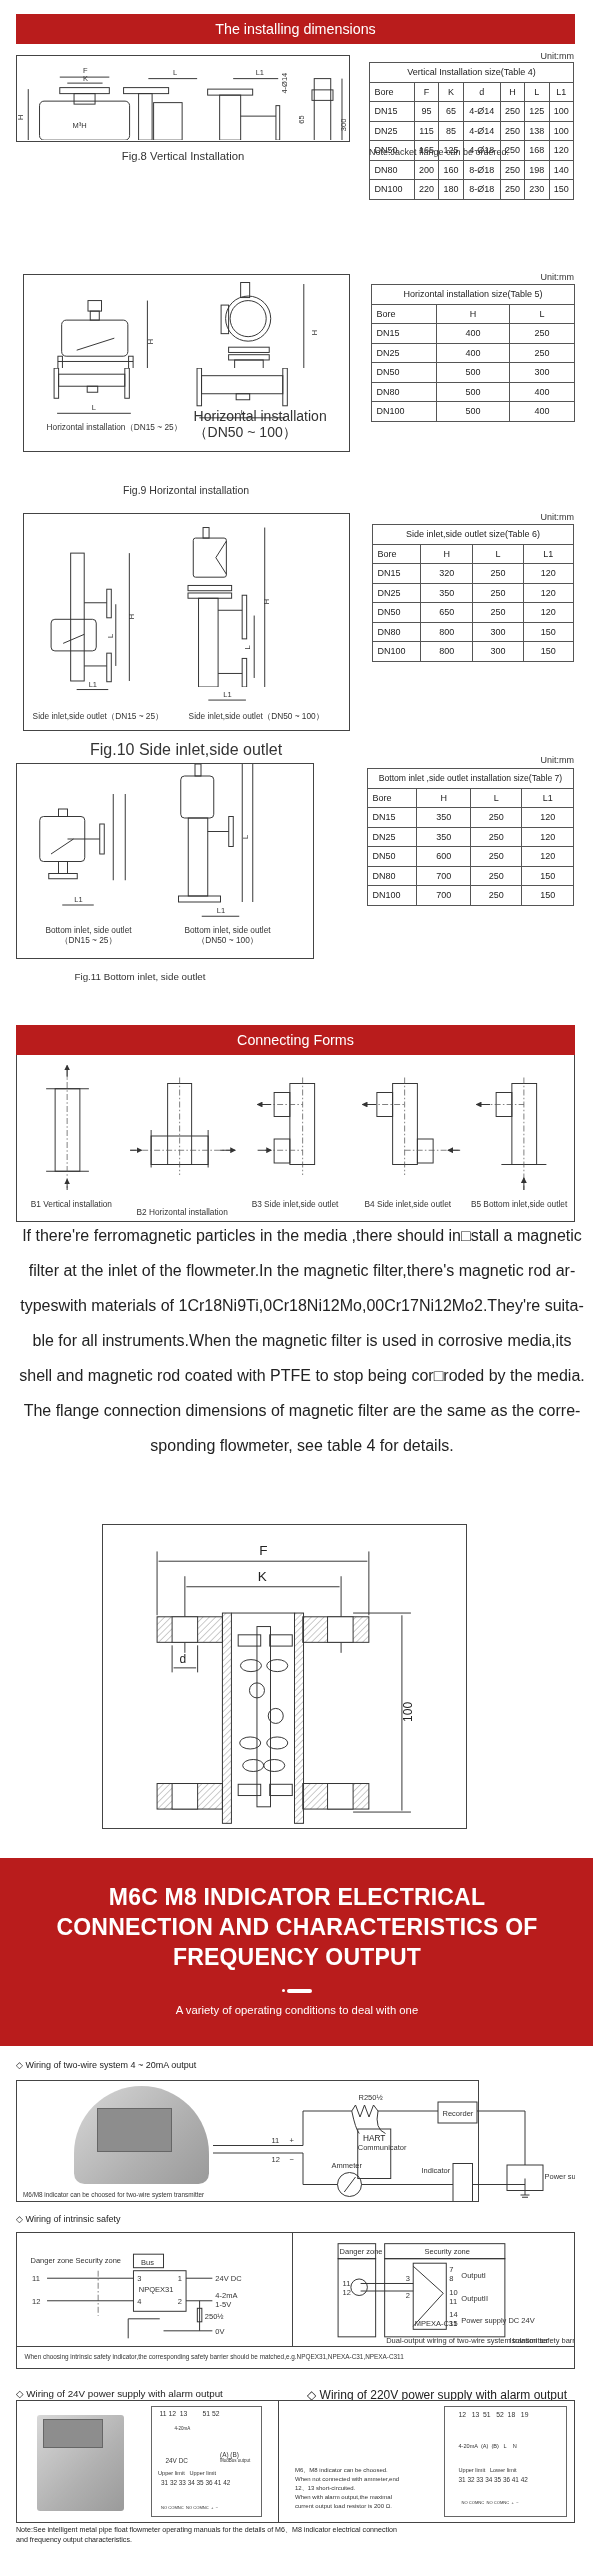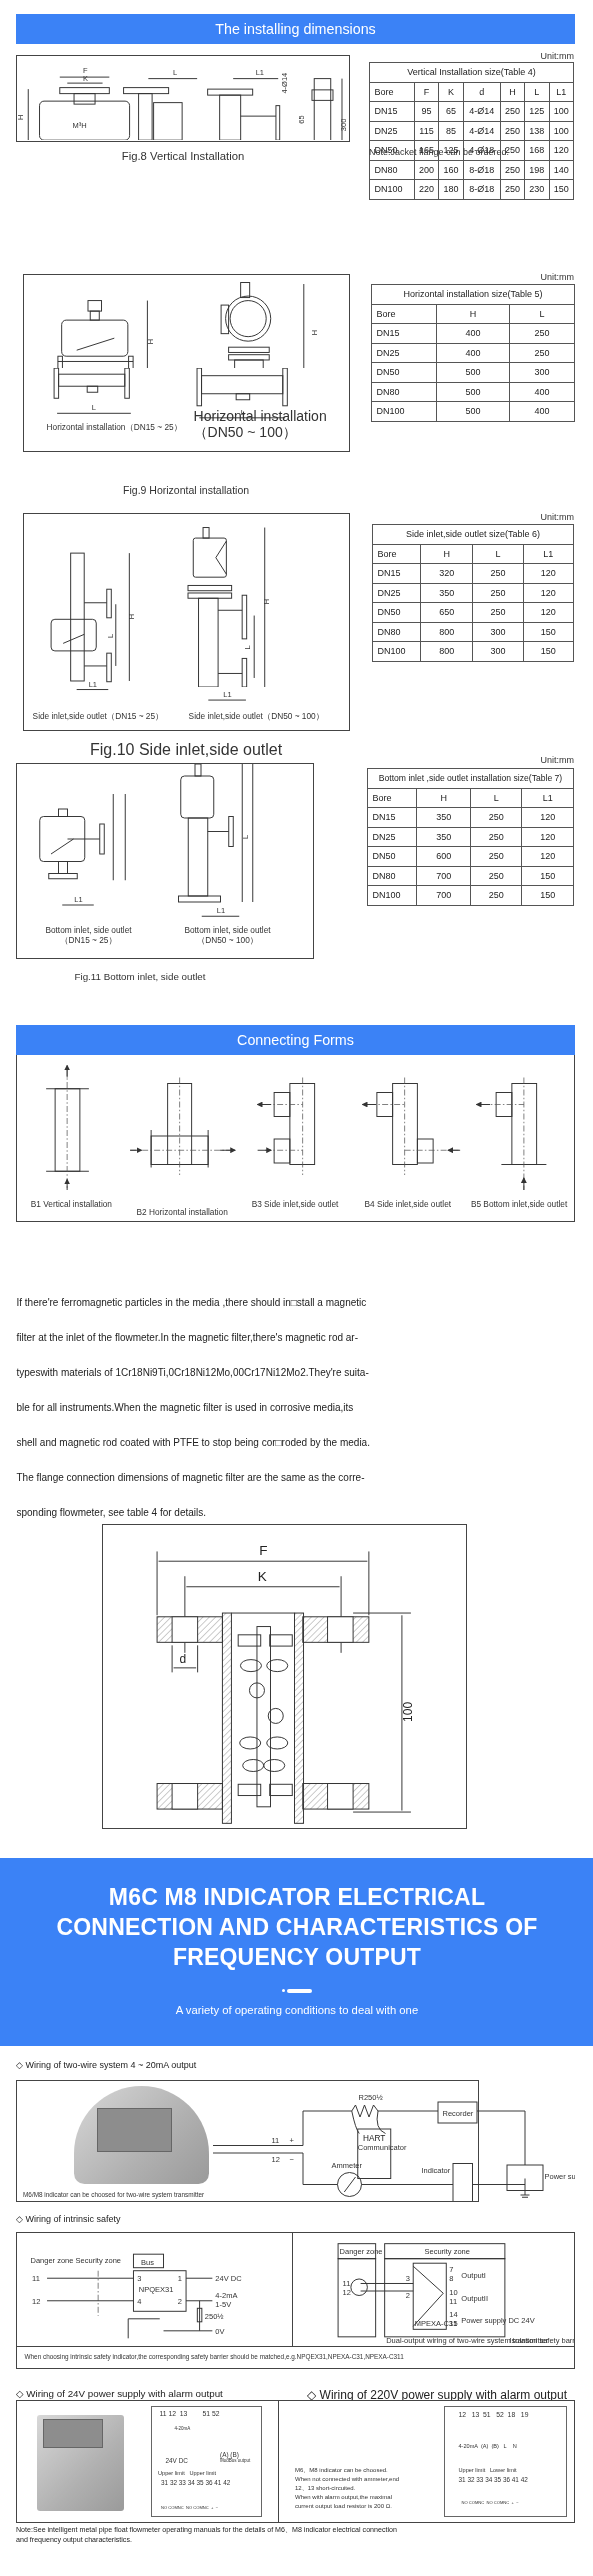--- a/index.html
+++ b/index.html
@@ -1,18 +1,18 @@
 <!DOCTYPE html>
 <html style="font-size:12px"><head>
 <meta charset="utf-8">
 <style>
   * { box-sizing: border-box; margin: 0; padding: 0; }
   body { width: 594px; height: 2576px; background: #ffffff; font-family: "Liberation Sans", sans-serif; color: #222; position: relative; overflow: hidden; }
   .abs { position: absolute; }
-  .bar { background: #3b82f6; color: #fff; text-align: center; font-family: "Liberation Sans", sans-serif; }
+  .bar { background: #b91c1c; color: #fff; text-align: center; font-family: "Liberation Sans", sans-serif; }
   .bar-title { font-size: 14.3px; line-height: 30px; }
   .figbox { border: 1.1px solid #444; background: #fff; }
   .caption { font-size: 11.3px; color: #333; text-align: center; }
   .unit { font-size: 9px; color: #333; text-align: right; }
   table.dim { border-collapse: collapse; width: 100%; font-size: 9px; color: #222; }
   table.dim td { border: 1.1px solid #555; text-align: center; height: 19.5px; padding: 0 1.5px; }
   table.dim td.first { text-align: left; padding-left: 4.5px; }
   table.dim td.title { height: 19.5px; }
   .note { font-size: 9px; color: #333; }
   .para { font-size: 13px; line-height: 35px; color: #222; }
@@ -467,21 +467,21 @@
   </svg>
   <div class="abs" style="left:0; top:144px; width:557px; display:flex;">
     <div class="form-lbl" style="width:109px; font-size:8.3px;">B1 Vertical installation</div>
     <div class="form-lbl" style="width:113px; font-size:8.3px;margin-top:8px;">B2 Horizontal installation</div>
     <div class="form-lbl" style="width:113px; font-size:8.3px;">B3 Side inlet,side outlet</div>
     <div class="form-lbl" style="width:113px; font-size:8.3px;">B4 Side inlet,side outlet</div>
     <div class="form-lbl" style="width:110px; font-size:8.3px;">B5 Bottom inlet,side outlet</div>
   </div>
 </div>
 
-<div class="abs para" style="left:16.5px; top:1285px; width:571px; font-size:10px;">
+<div class="abs para" style="left:16.5px; top:1218px; width:571px; font-size:16px;text-align:center;">
   <div>If there're ferromagnetic particles in the media ,there should in□stall a magnetic</div>
   <div>filter at the inlet of the flowmeter.In the magnetic filter,there's magnetic rod ar-</div>
   <div>typeswith materials of 1Cr18Ni9Ti,0Cr18Ni12Mo,00Cr17Ni12Mo2.They're suita-</div>
   <div>ble for all instruments.When the magnetic filter is used in corrosive media,its</div>
   <div>shell and magnetic rod coated with PTFE to stop being cor□roded by the media.</div>
   <div>The flange connection dimensions of magnetic filter are the same as the corre-</div>
   <div>sponding flowmeter, see table 4 for details.</div>
 </div>
 
 <div class="abs figbox" style="left:102px; top:1524px; width:365px; height:305px;">

